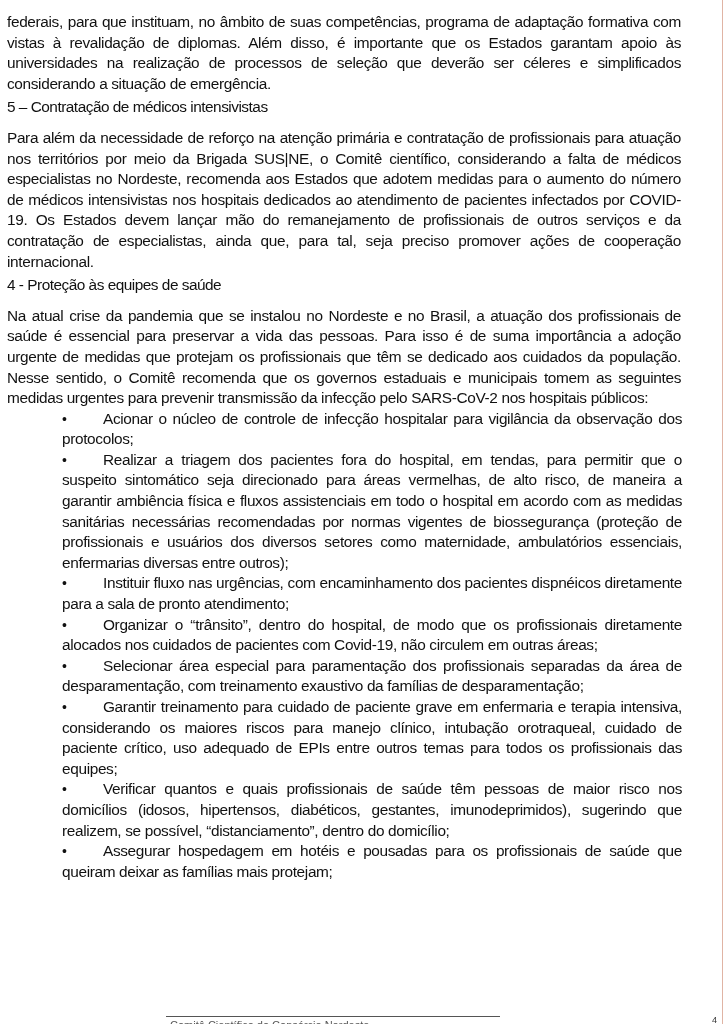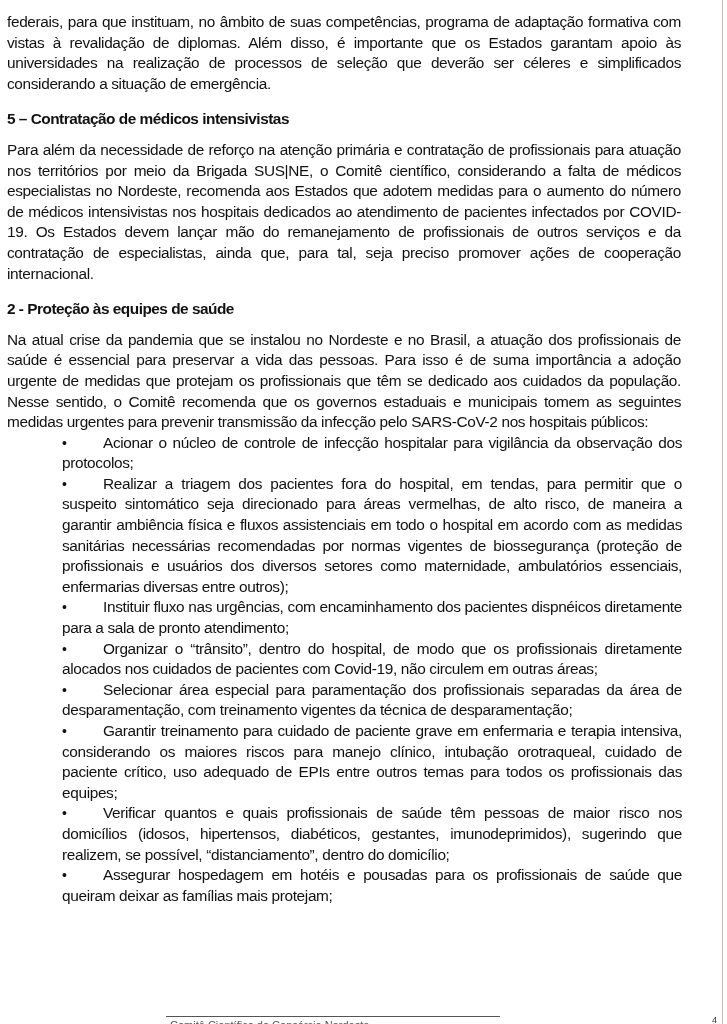--- a/index.html
+++ b/index.html
@@ -13,21 +13,21 @@
     background: #e0b4a4;
   }
   .content {
     position: absolute; left: 7px; top: 12px; width: 674px;
     font-size: 15.4px; line-height: 20.6px;
     letter-spacing: -0.35px;
   }
   p { margin: 0; text-align: justify; text-align-last: auto; }
   .para { margin-top: 4px; }
   .heading {
-    font-weight: bold; margin-top: 15px; margin-bottom: 10px;
+    font-weight: normal; margin-top: 3px; margin-bottom: 10px;
     letter-spacing: -0.5px;
   }
   .bullets { list-style: none; margin: 0; padding: 0 0 0 55px; width: 620px; }
   .bullets li {
     text-align: justify; position: relative; text-indent: 41px;
     margin: 0;
   }
   .bullets li .bullet {
     position: absolute; left: 0; top: 0; text-indent: 0; font-size: 14px;
   }
@@ -47,29 +47,29 @@
 <body>
 
 <div class="page-border"></div>
 
 <div class="content">
   <p class="para" style="margin-top:0px;">federais, para que instituam, no âmbito de suas competências, programa de adaptação formativa com vistas à revalidação de diplomas. Além disso, é importante que os Estados garantam apoio às universidades na realização de processos de seleção que deverão ser céleres e simplificados considerando a situação de emergência.</p>
 
   <p class="heading">5 – Contratação de médicos intensivistas</p>
   <p class="para">Para além da necessidade de reforço na atenção primária e contratação de profissionais para atuação nos territórios por meio da Brigada SUS|NE, o Comitê científico, considerando a falta de médicos especialistas no Nordeste, recomenda aos Estados que adotem medidas para o aumento do número de médicos intensivistas nos hospitais dedicados ao atendimento de pacientes infectados por COVID-19. Os Estados devem lançar mão do remanejamento de profissionais de outros serviços e da contratação de especialistas, ainda que, para tal, seja preciso promover ações de cooperação internacional.</p>
 
-  <p class="heading">2 - Proteção às equipes de saúde</p>
+  <p class="heading">4 - Proteção às equipes de saúde</p>
   <p class="para">Na atual crise da pandemia que se instalou no Nordeste e no Brasil, a atuação dos profissionais de saúde é essencial para preservar a vida das pessoas. Para isso é de suma importância a adoção urgente de medidas que protejam os profissionais que têm se dedicado aos cuidados da população. Nesse sentido, o Comitê recomenda que os governos estaduais e municipais tomem as seguintes medidas urgentes para prevenir transmissão da infecção pelo SARS-CoV-2 nos hospitais públicos:</p>
 
   <ul class="bullets">
     <li><span class="bullet">•</span><span>Acionar o núcleo de controle de infecção hospitalar para vigilância da observação dos protocolos;</span></li>
     <li><span class="bullet">•</span><span>Realizar a triagem dos pacientes fora do hospital, em tendas, para permitir que o suspeito sintomático seja direcionado para áreas vermelhas, de alto risco, de maneira a garantir ambiência física e fluxos assistenciais em todo o hospital em acordo com as medidas sanitárias necessárias recomendadas por normas vigentes de biossegurança (proteção de profissionais e usuários dos diversos setores como maternidade, ambulatórios essenciais, enfermarias diversas entre outros);</span></li>
     <li><span class="bullet">•</span><span>Instituir fluxo nas urgências, com encaminhamento dos pacientes dispnéicos diretamente para a sala de pronto atendimento;</span></li>
     <li><span class="bullet">•</span><span>Organizar o “trânsito”, dentro do hospital, de modo que os profissionais diretamente alocados nos cuidados de pacientes com Covid-19, não circulem em outras áreas;</span></li>
-    <li><span class="bullet">•</span><span>Selecionar área especial para paramentação dos profissionais separadas da área de desparamentação, com treinamento vigentes da técnica de desparamentação;</span></li>
+    <li><span class="bullet">•</span><span>Selecionar área especial para paramentação dos profissionais separadas da área de desparamentação, com treinamento exaustivo da famílias de desparamentação;</span></li>
     <li><span class="bullet">•</span><span>Garantir treinamento para cuidado de paciente grave em enfermaria e terapia intensiva, considerando os maiores riscos para manejo clínico, intubação orotraqueal, cuidado de paciente crítico, uso adequado de EPIs entre outros temas para todos os profissionais das equipes;</span></li>
     <li><span class="bullet">•</span><span>Verificar quantos e quais profissionais de saúde têm pessoas de maior risco nos domicílios (idosos, hipertensos, diabéticos, gestantes, imunodeprimidos), sugerindo que realizem, se possível, “distanciamento”, dentro do domicílio;</span></li>
     <li><span class="bullet">•</span><span>Assegurar hospedagem em hotéis e pousadas para os profissionais de saúde que queiram deixar as famílias mais protejam;</span></li>
   </ul>
 </div>
 
 <div class="footer-rule"></div>
 <div class="footer-text">Comitê Científico do Consórcio Nordeste</div>
 <div class="page-num">4</div>
 

